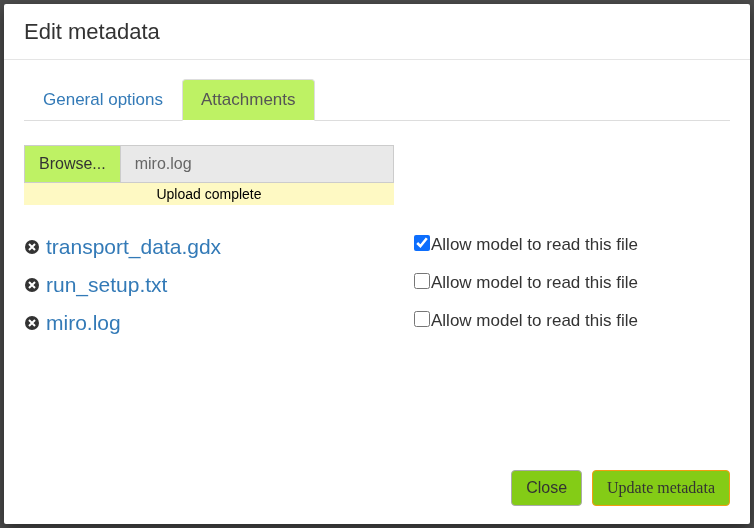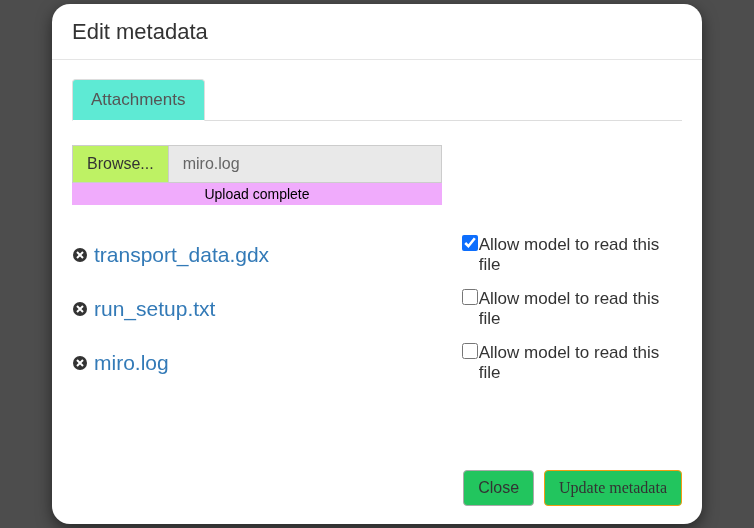--- a/index.html
+++ b/index.html
@@ -7,24 +7,24 @@
       font-family: "Helvetica Neue", Helvetica, Arial, sans-serif;
       background: #4d4d4d;
       width: 754px;
       height: 528px;
       display: flex;
       align-items: center;
       justify-content: center;
       overflow: hidden;
     }
     .modal {
-      width: 650px;
+      width: 746px;
       height: 520px;
       background: #fff;
-      border-radius: 18px;
+      border-radius: 2px;
       box-shadow: 0 5px 15px rgba(0,0,0,0.5);
       display: flex;
       flex-direction: column;
       overflow: hidden;
     }
     .modal-header {
       padding: 15px 20px 14px 20px;
       border-bottom: 1px solid #e5e5e5;
     }
     .modal-title {
@@ -47,21 +47,21 @@
       color: #337ab7;
       font-size: 17px;
       cursor: pointer;
       position: relative;
       top: 1px;
       border: 1px solid transparent;
       border-radius: 4px 4px 0 0;
     }
     .tab.active {
       color: #555;
-      background: #5eead4;
+      background: #bef264;
       border-color: #ddd #ddd #fff #ddd;
     }
     .section-label {
       font-weight: 700;
       font-size: 17px;
       color: #333;
       margin-bottom: 6px;
     }
     .file-picker {
       display: flex;
@@ -79,21 +79,21 @@
     }
     .file-name {
       background: #e9e9e9;
       flex: 1;
       padding: 9px 14px;
       font-size: 16px;
       color: #666;
     }
     .progress {
       width: 370px;
-      background: #f0abfc;
+      background: #fef9c3;
       color: #000;
       text-align: center;
       font-size: 14px;
       padding: 3px 0;
     }
     .file-list {
       margin-top: 30px;
       display: grid;
       grid-template-columns: 380px 1fr;
       row-gap: 14px;
@@ -133,21 +133,21 @@
       padding: 14px 20px 18px 20px;
       display: flex;
       justify-content: flex-end;
       gap: 10px;
     }
     .btn {
       padding: 8px 14px;
       font-size: 16px;
       border-radius: 4px;
       cursor: pointer;
-      background: #22c55e;
+      background: #84cc16;
     }
     .btn-default {
       border: 1px solid #aaa;
       color: #333;
     }
     .btn-primary-outline {
       border: 1px solid #f39c12;
       color: #333;
       font-family: Liberation Serif, serif;
     }
@@ -157,20 +157,21 @@
 
 <div class="modal">
 
   <div class="modal-header">
     <div class="modal-title">Edit metadata</div>
   </div>
 
   <div class="modal-body">
 
     <div class="tabs">
+      <div class="tab">General options</div>
       <div class="tab active">Attachments</div>
     </div>
 
 
     <div class="file-picker">
       <button class="browse-btn">Browse...</button>
       <div class="file-name">miro.log</div>
     </div>
     <div class="progress">Upload complete</div>
 

